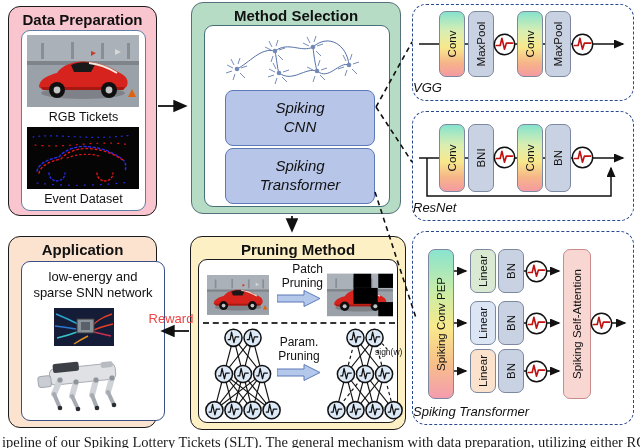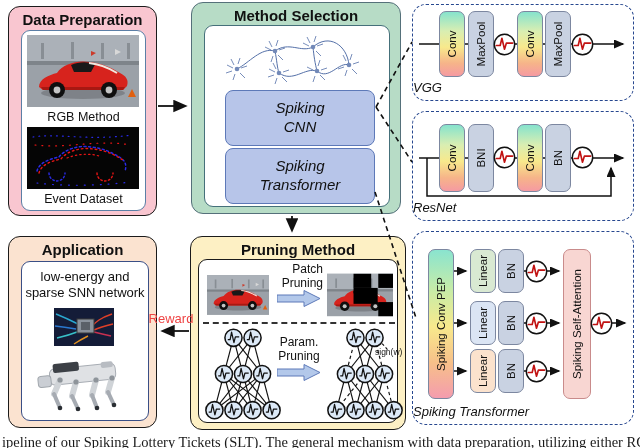--- a/index.html
+++ b/index.html
@@ -72,21 +72,21 @@
       </g>
     </defs>
   </svg>
 
   <div class="panel" style="left:8px;top:6px;width:149px;height:210px;background:#f9c6d0;">
     <div class="panel-title">Data Preparation</div>
     <div class="card" style="left:12px;top:23px;width:125px;height:181px;border:1.6px solid #5b7fa6;">
       <svg class="abs" style="left:5px;top:4px;" width="112" height="72" viewBox="0 0 112 72">
         <use href="#car-photo"></use>
       </svg>
-      <div class="small-label" style="top:79px;">RGB Method</div>
+      <div class="small-label" style="top:79px;">RGB Tickets</div>
       <svg class="abs" style="left:5px;top:96px;" width="112" height="62" viewBox="0 0 112 62">
         <rect x="0" y="0" width="112" height="62" fill="#050505"></rect>
         <g fill="none" stroke-linecap="round">
           <path d="M10 44 C12 36 22 32 32 30 C38 22 52 18 64 20 C76 21 86 26 94 31 C98 34 100 38 98 44" stroke="#2a2ae8" stroke-width="1.5" stroke-dasharray="2 2.6"></path>
           <path d="M12 46 C14 38 24 34 34 32 C40 24 54 20 66 22 C78 23 88 28 96 33" stroke="#e81515" stroke-width="1.4" stroke-dasharray="1.6 3"></path>
           <path d="M22 46 a8 8 0 1 0 16 0" stroke="#2a2ae8" stroke-width="1.4" stroke-dasharray="1.6 2.4"></path>
           <path d="M70 46 a8 8 0 1 0 16 0" stroke="#e81515" stroke-width="1.4" stroke-dasharray="1.6 2.4"></path>
           <path d="M40 31 C50 27 62 26 72 29" stroke="#e81515" stroke-width="1.2" stroke-dasharray="1.4 3"></path>
           <path d="M6 10 C30 6 60 14 106 8" stroke="#2a2ae8" stroke-width="1.2" stroke-dasharray="0.9 5"></path>
           <path d="M8 18 C40 22 70 12 104 18" stroke="#e81515" stroke-width="1.2" stroke-dasharray="0.9 6"></path>
@@ -141,21 +141,21 @@
       </svg>
       <div class="nn-btn pre" style="left:20px;top:64px;">Spiking
 CNN</div>
       <div class="nn-btn pre" style="left:20px;top:122px;">Spiking
 Transformer</div>
     </div>
   </div>
 
   <div class="panel" style="left:8px;top:236px;width:149px;height:192px;background:#fbe3d0;">
     <div class="panel-title">Application</div>
-    <div class="card" style="left:12px;top:24px;width:128px;height:160px;border:1.6px solid #3a4f86;">
+    <div class="card" style="left:12px;top:24px;width:144px;height:160px;border:1.6px solid #3a4f86;">
       <div class="pre" style="position:absolute;left:0;right:0;top:7px;text-align:center;font-size:13px;line-height:1.25;">low-energy and
 sparse SNN network</div>
       <svg class="abs" style="left:32px;top:46px;" width="60" height="38" viewBox="0 0 60 38">
         <rect x="0" y="0" width="60" height="38" fill="#141c38"></rect>
         <g fill="none" stroke-width="1.4">
           <path d="M58 6 C46 10 42 14 38 18" stroke="#e04028"></path>
           <path d="M59 16 C50 18 44 20 40 22" stroke="#e04028"></path>
           <path d="M57 28 C48 26 44 25 40 24" stroke="#c83050"></path>
           <path d="M2 6 C12 10 18 13 24 16" stroke="#2aa8d0"></path>
           <path d="M1 18 C10 19 16 20 22 21" stroke="#2a78d0"></path>

